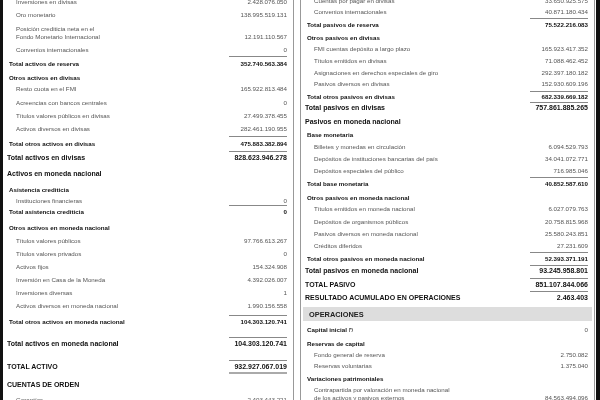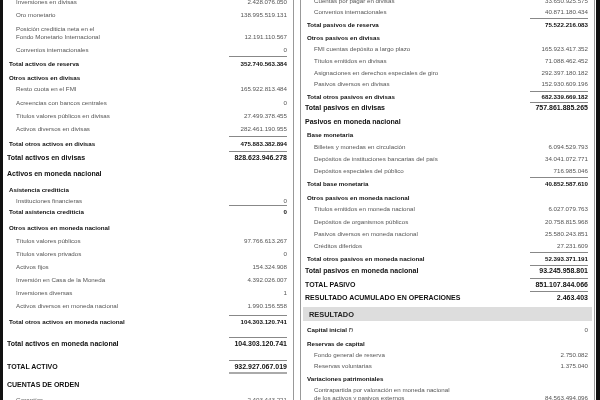--- a/index.html
+++ b/index.html
@@ -251,21 +251,21 @@
     <div class="row bold big ind0" style="top:281px">
         <span class="lbl">TOTAL PASIVO</span>
         <span class="val">851.107.844.066</span>
       </div>
     <div class="rule" style="top:291px"></div>
     <div class="row bold big ind0" style="top:294px">
         <span class="lbl">RESULTADO ACUMULADO EN OPERACIONES</span>
         <span class="val">2.463.403</span>
       </div>
     <div class="section-bar" style="top:307px">
-        <span class="lbl">RESULTADO</span>
+        <span class="lbl">OPERACIONES</span>
       </div>
     <div class="row bold ind1" style="top:326px">
         <span class="lbl"><span>Capital inicial</span> <sup>(*)</sup></span>
         <span class="val" style="font-weight:normal;color:#555">0</span>
       </div>
     <div class="row bold ind1" style="top:340px">
         <span class="lbl">Reservas de capital</span>
       </div>
     <div class="row item ind2" style="top:351px">
         <span class="lbl">Fondo general de reserva</span>

